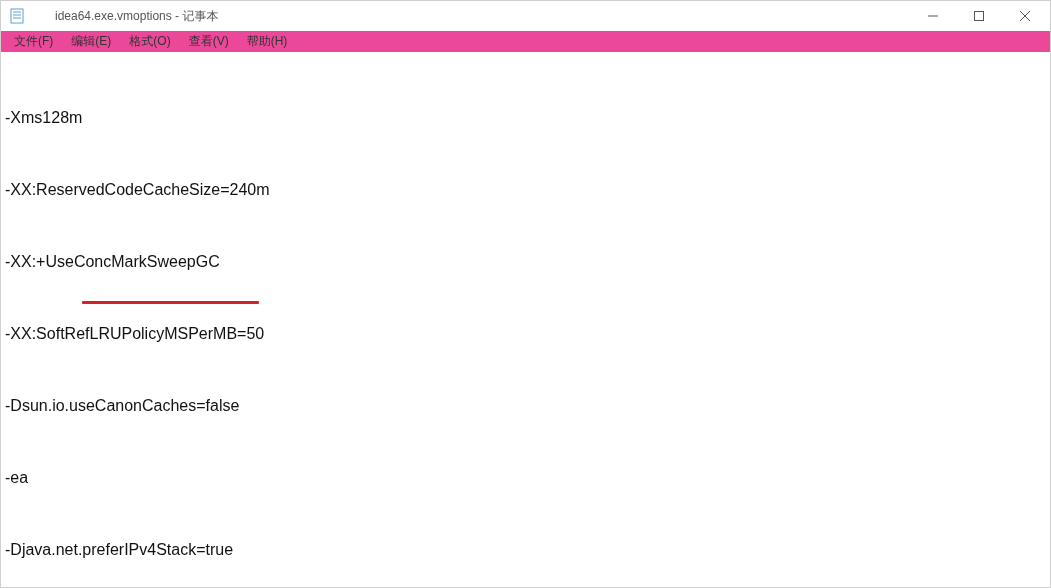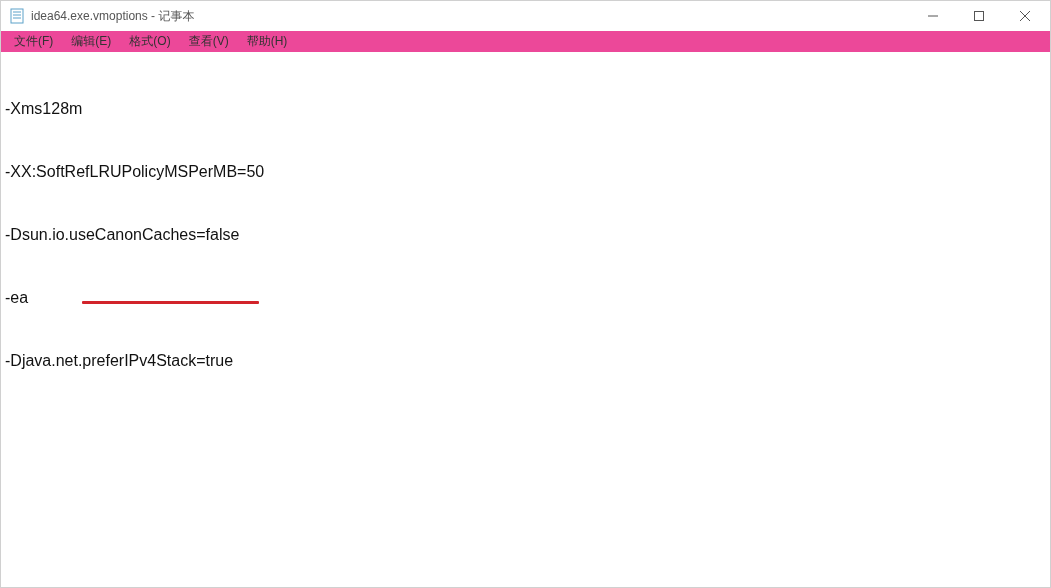--- a/index.html
+++ b/index.html
@@ -21,21 +21,21 @@
       font-size: 12px;
     }
     .titlebar-icon {
       width: 16px;
       height: 16px;
       margin-right: 6px;
       display: inline-flex;
       align-items: center;
       justify-content: center;
     }
-    .titlebar-text { flex: 0 0 auto; }
+    .titlebar-text { flex: 0 0 auto; margin-left: 24px; }
     .titlebar-spacer { flex: 1 1 auto; }
     .win-controls {
       display: flex;
       height: 100%;
     }
     .win-btn {
       width: 46px;
       height: 30px;
       display: flex;
       align-items: center;
@@ -58,21 +58,21 @@
     }
     .content {
       padding: 4px 4px;
       font-family: "Microsoft YaHei", Tahoma, sans-serif;
       font-size: 16px;
       line-height: 21px;
       color: #111;
       white-space: pre;
       position: relative;
     }
-    .line { display: block; }
+    .line { display: block; margin-top: 9px; }
     .underline-annotation {
       position: absolute;
       height: 2.5px;
       background: #d2232a;
       border-radius: 1px;
     }
   </style>
 </head>
 <body>
 
@@ -110,20 +110,22 @@
 <div class="menubar">
   <div class="menu-item">文件(F)</div>
   <div class="menu-item">编辑(E)</div>
   <div class="menu-item">格式(O)</div>
   <div class="menu-item">查看(V)</div>
   <div class="menu-item">帮助(H)</div>
 </div>
 
 <div class="content">
   <span class="line">-Xms128m</span>
+  <span class="line">-XX:ReservedCodeCacheSize=240m</span>
+  <span class="line">-XX:+UseConcMarkSweepGC</span>
   <span class="line">-XX:SoftRefLRUPolicyMSPerMB=50</span>
   <span class="line">-Dsun.io.useCanonCaches=false</span>
   <span class="line">-ea</span>
   <span class="line">-Djava.net.preferIPv4Stack=true</span>
   
   
   
   
   <div id="red-underline" class="underline-annotation" style="left: 81px; top: 249px; width: 177px;"></div>
 </div>

